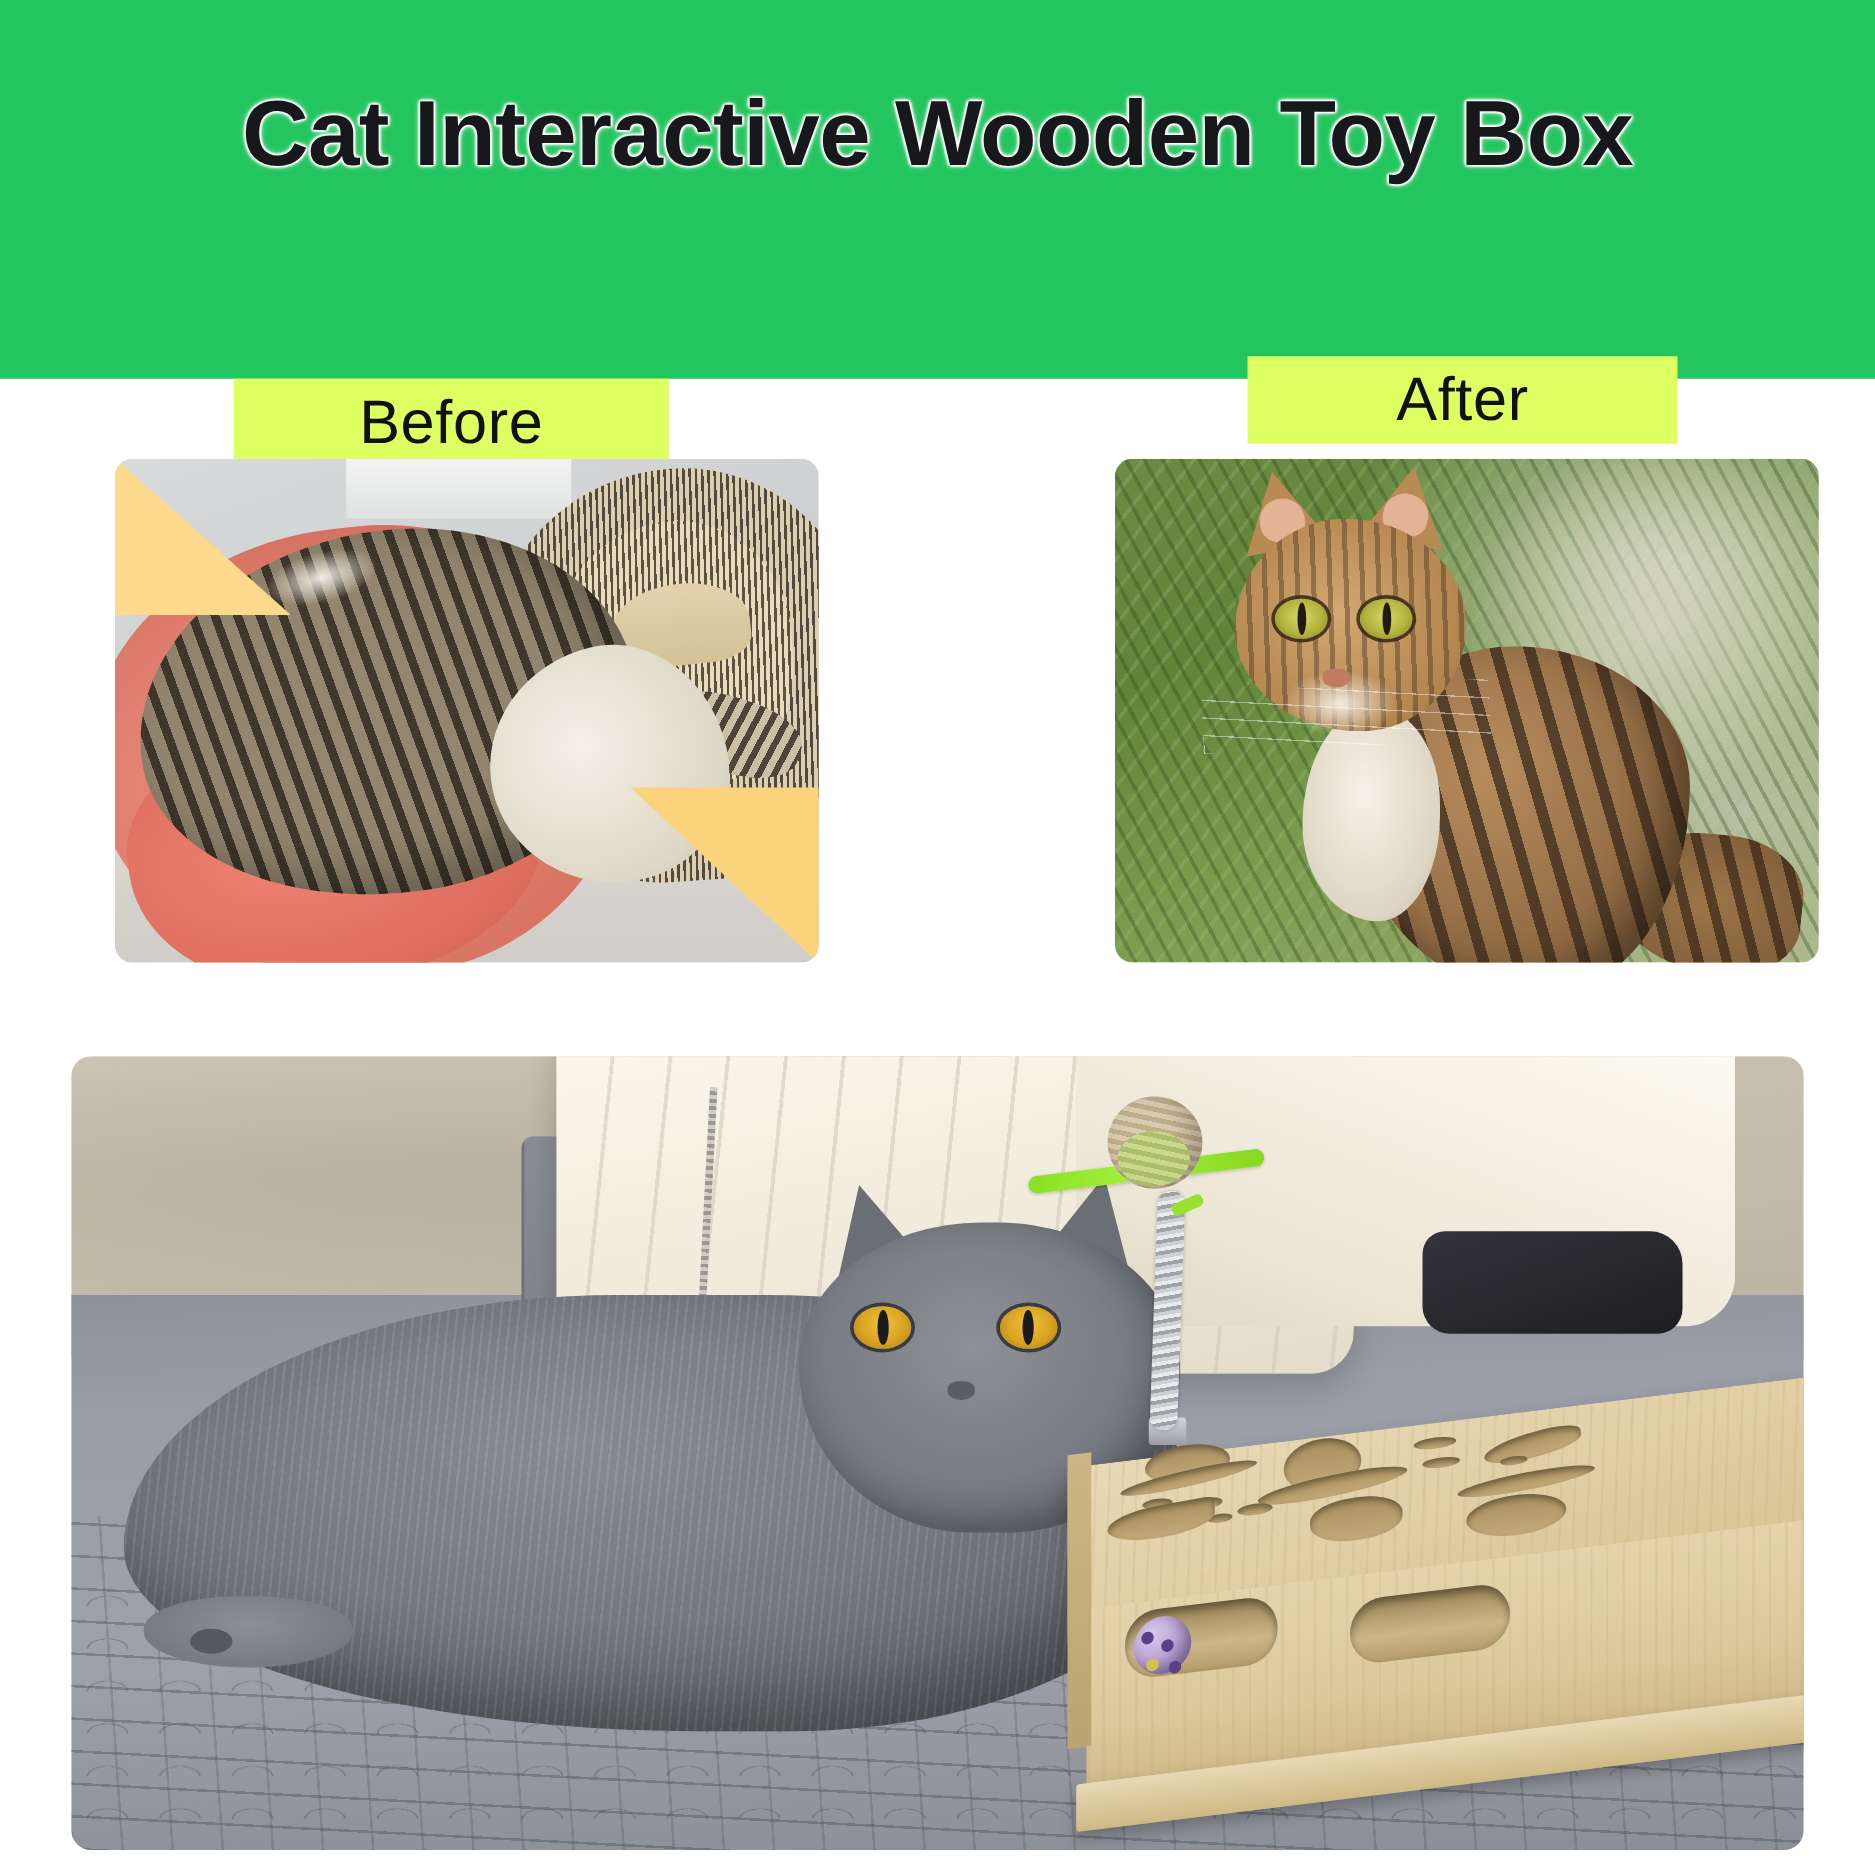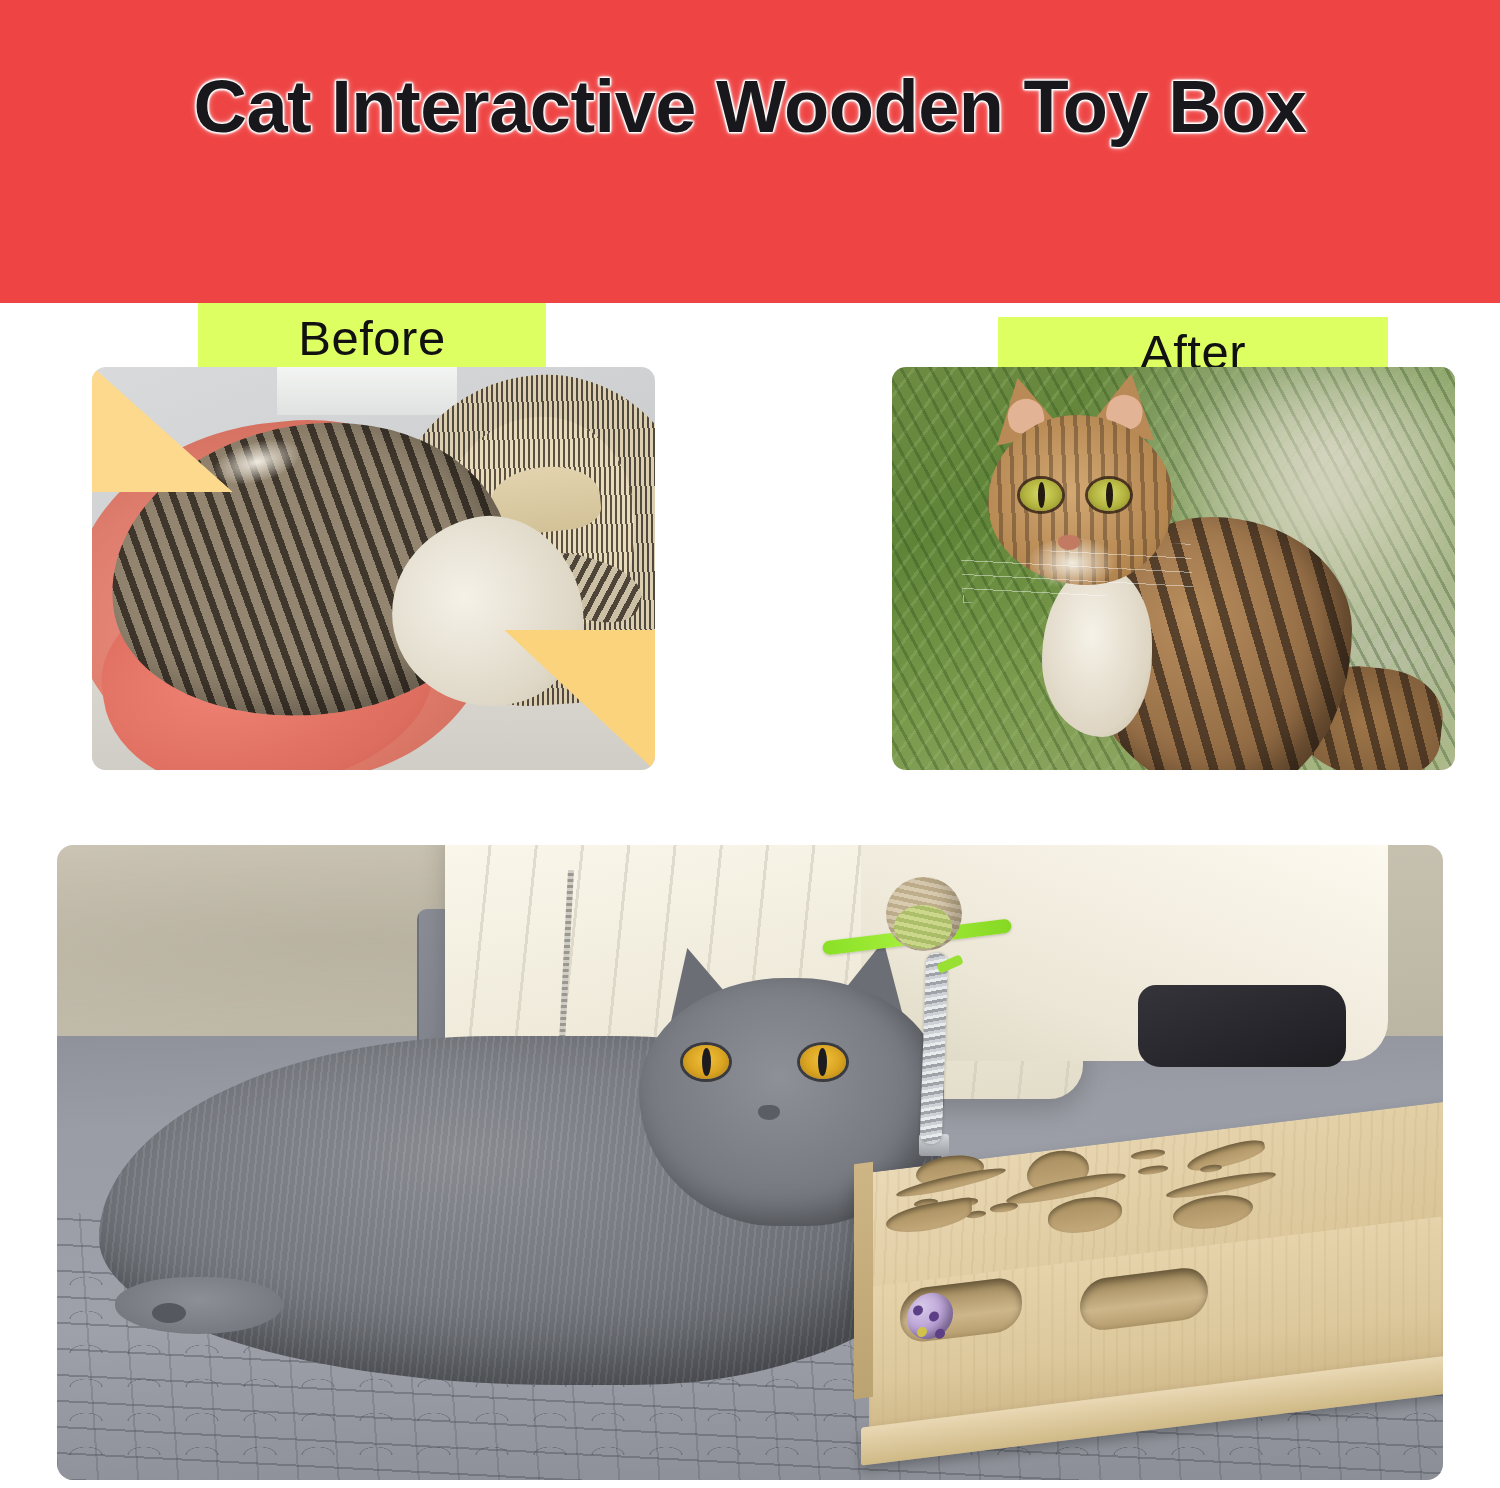--- a/index.html
+++ b/index.html
@@ -7,21 +7,21 @@
   body {
     background:#ffffff;
     font-family:"Liberation Sans", sans-serif;
     position:relative;
     overflow:hidden;
   }
 
   
   .banner{
     position:absolute; left:0; top:0; width:1500px; height:303px;
-    background:#ef4444;
+    background:#22c55e;
   }
   .banner-title{
     position:absolute; left:0; top:70px; width:1500px;
     text-align:center;
     font-size:74px; font-weight:700; letter-spacing:-0.5px;
     color:#17171c; line-height:1;
     text-shadow:
        0 0 2px #fff, 0 0 3px #fff, 1px 1px 2px #fff, -1px -1px 2px #fff,
        1px -1px 2px #fff, -1px 1px 2px #fff, 0 0 6px rgba(255,255,255,.85);
   }
@@ -32,22 +32,22 @@
   }
 
   
   .cmp-label{
     position:absolute; height:70px;
     background:#ddff62;
     display:flex; align-items:center; justify-content:center;
     font-size:49px; font-weight:400; color:#111;
     letter-spacing:0.5px;
   }
-  #label-before{ left:198px; top:303px; width:348px; }
-  #label-after { left:998px; top:317px; width:390px; }
+  #label-before{ left:187px; top:303px; width:348px; }
+  #label-after { left:998px; top:285px; width:344px; }
 
   
   .photo{
     position:absolute; border-radius:14px; overflow:hidden;
   }
   #photo-before{ left:92px; top:367px; width:563px; height:403px; }
   #photo-after { left:892px; top:367px; width:563px; height:403px; }
 
   
   .bf-bg{

